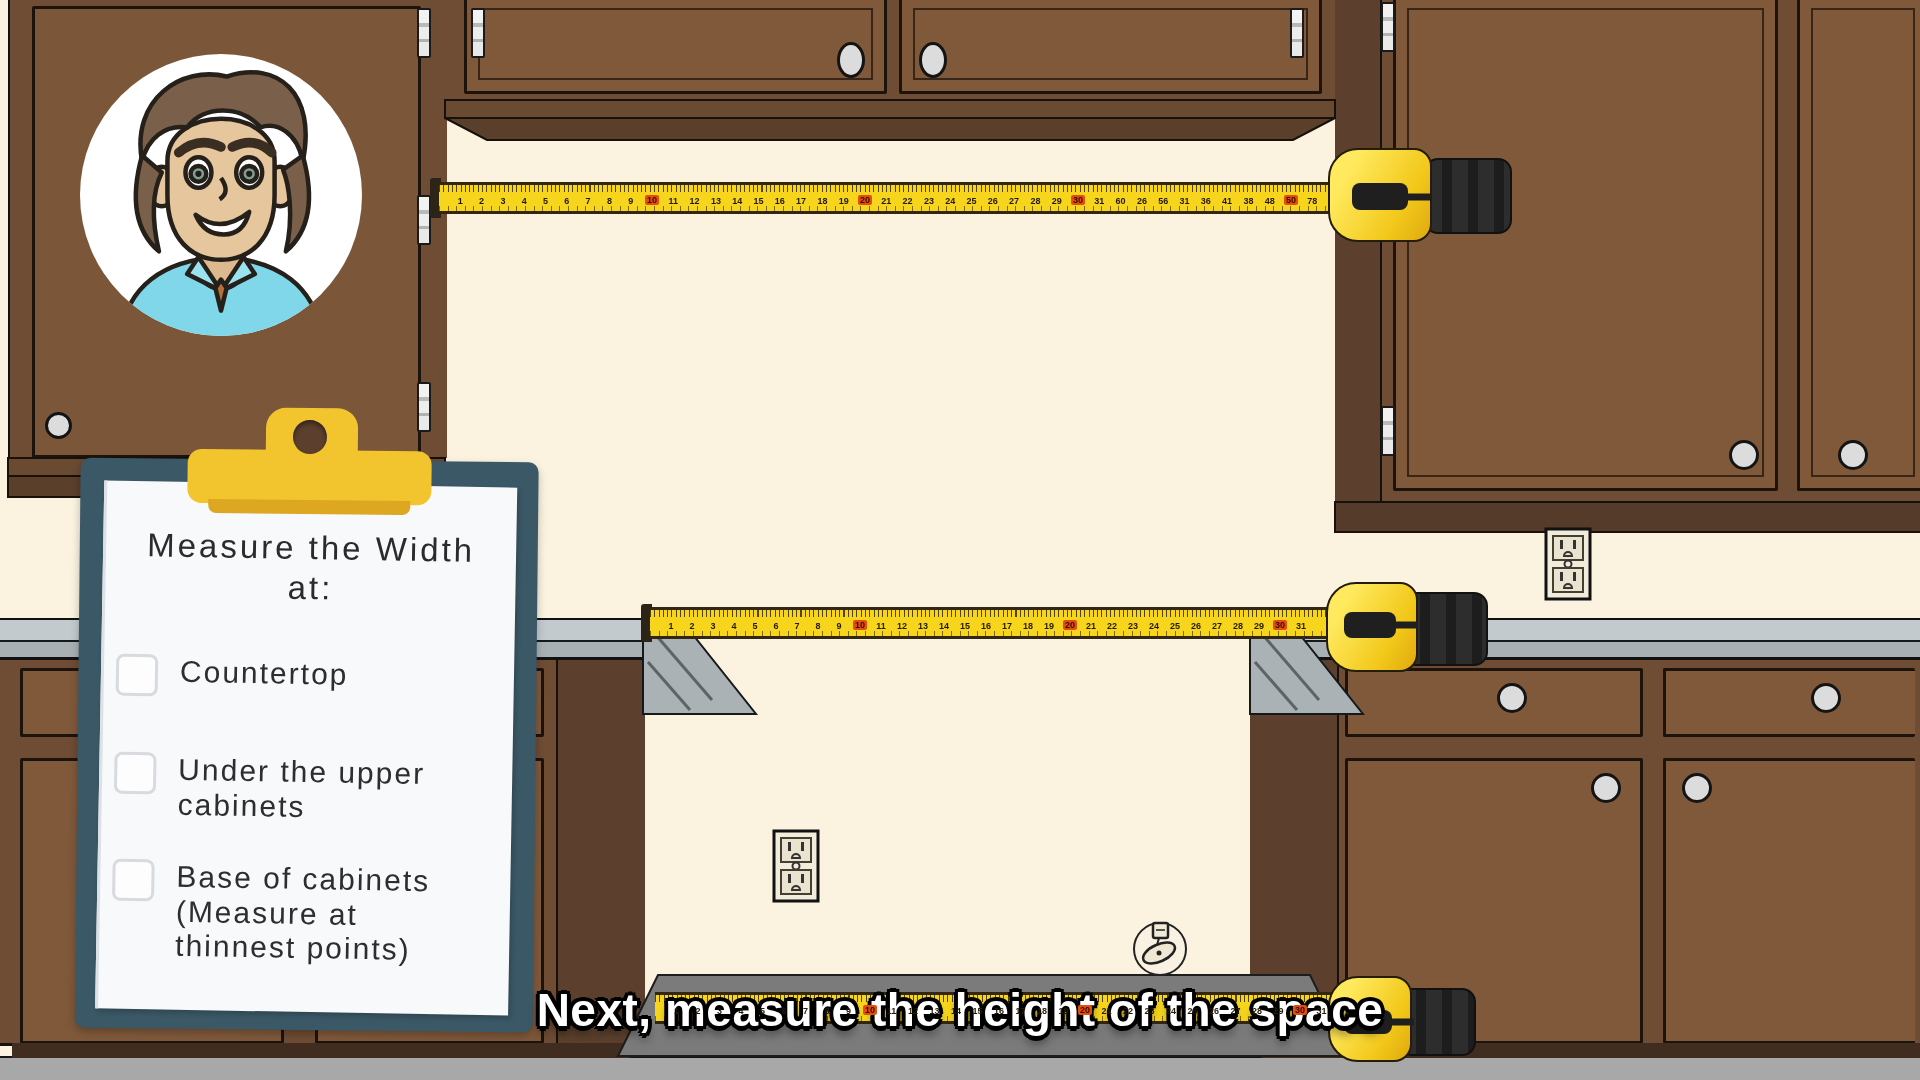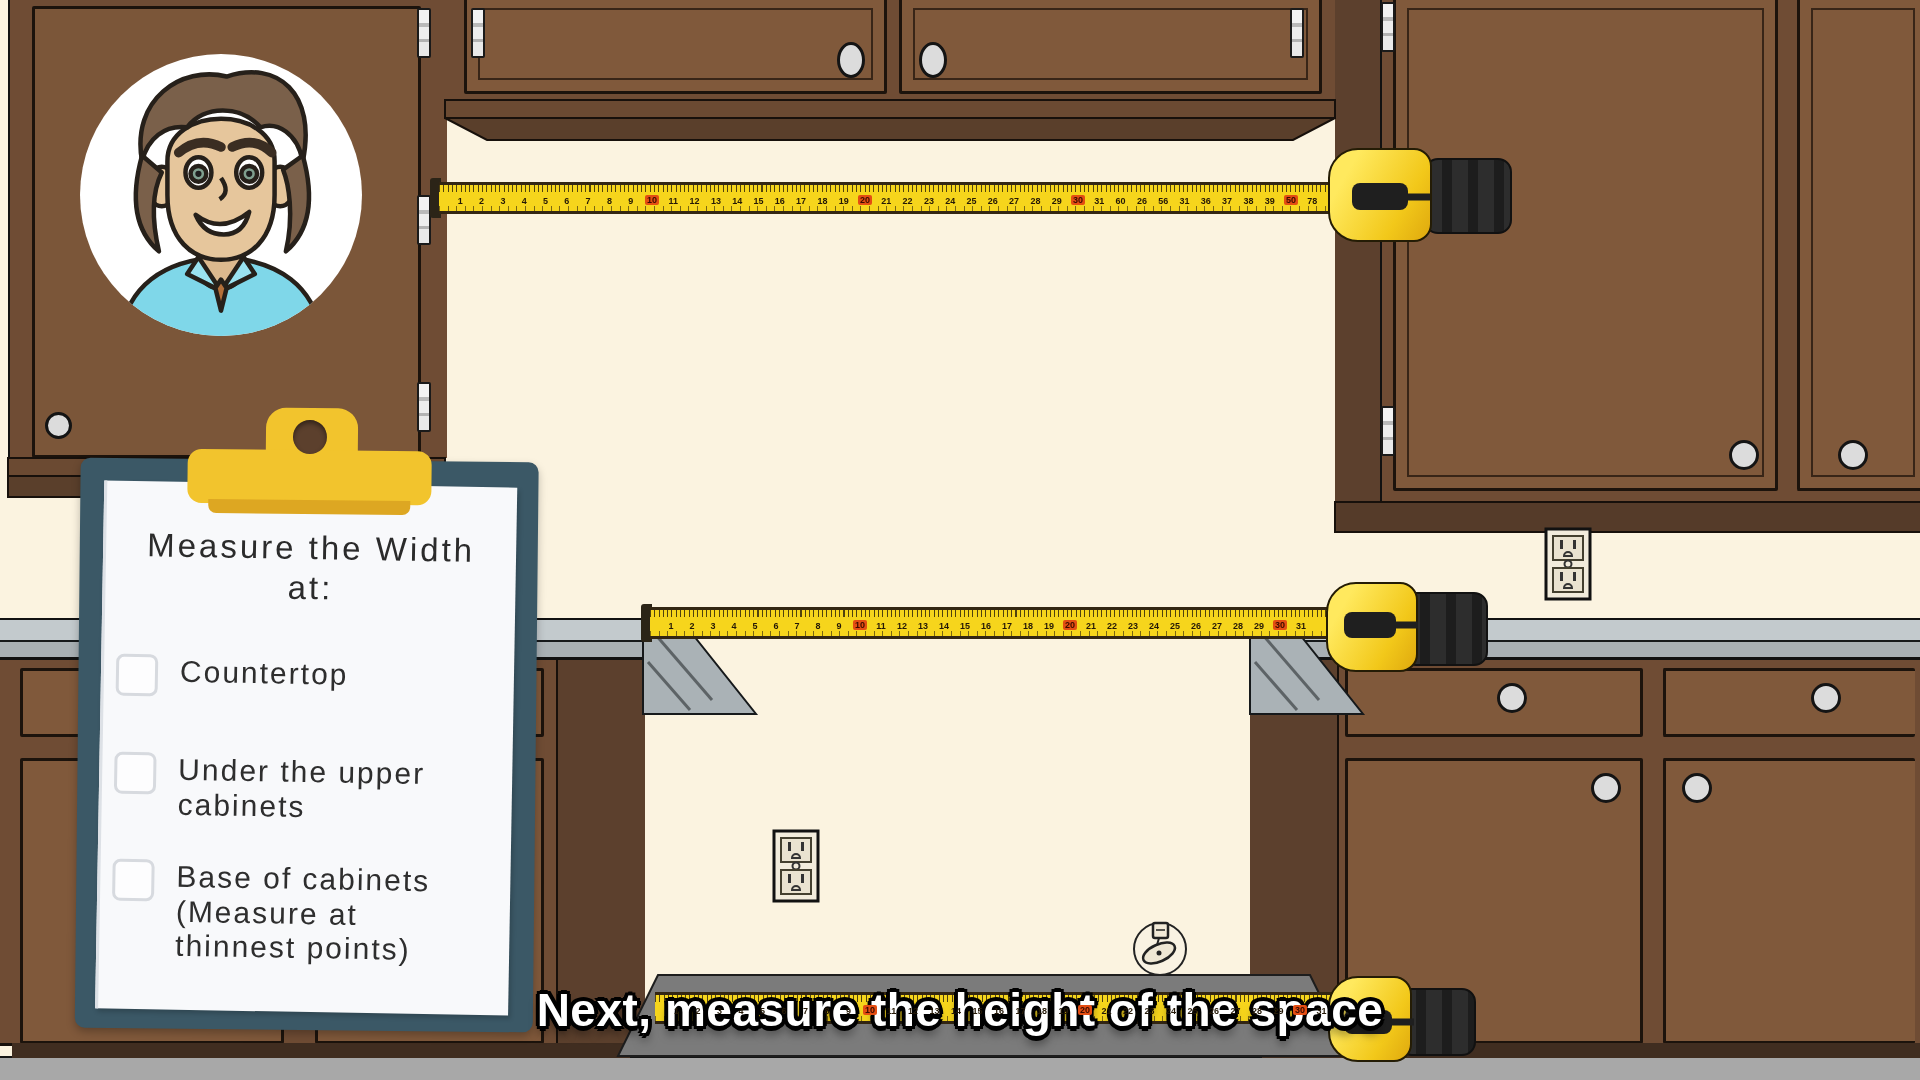--- a/index.html
+++ b/index.html
@@ -206,23 +206,23 @@
         <span class="tnum" style="left: 575.1px;">27</span>
         <span class="tnum" style="left: 596.4px;">28</span>
         <span class="tnum" style="left: 617.7px;">29</span>
         <span class="tnum tred" style="left: 639px;">30</span>
         <span class="tnum" style="left: 660.3px;">31</span>
         <span class="tnum" style="left: 681.6px;">60</span>
         <span class="tnum" style="left: 702.9px;">26</span>
         <span class="tnum" style="left: 724.2px;">56</span>
         <span class="tnum" style="left: 745.5px;">31</span>
         <span class="tnum" style="left: 766.8px;">36</span>
-        <span class="tnum" style="left: 788.1px;">37</span>
+        <span class="tnum" style="left: 788.1px;">41</span>
         <span class="tnum" style="left: 809.4px;">38</span>
-        <span class="tnum" style="left: 830.7px;">39</span>
+        <span class="tnum" style="left: 830.7px;">48</span>
         <span class="tnum tred" style="left: 852px;">50</span>
         <span class="tnum" style="left: 873.3px;">78</span>
       </div>
     <div class="tb-black" style="left:1424px;top:158px;width:88px;height:76px;"></div>
     <div class="tb-yellow" style="left:1328px;top:148px;width:104px;height:94px;"></div>
     <div class="tb-slider" style="left:1352px;top:183px;width:56px;height:27px;"></div>
   </div>
 
   <div>
     <div class="tape-hook" style="left:641px;top:604px;height:38px;"></div>

